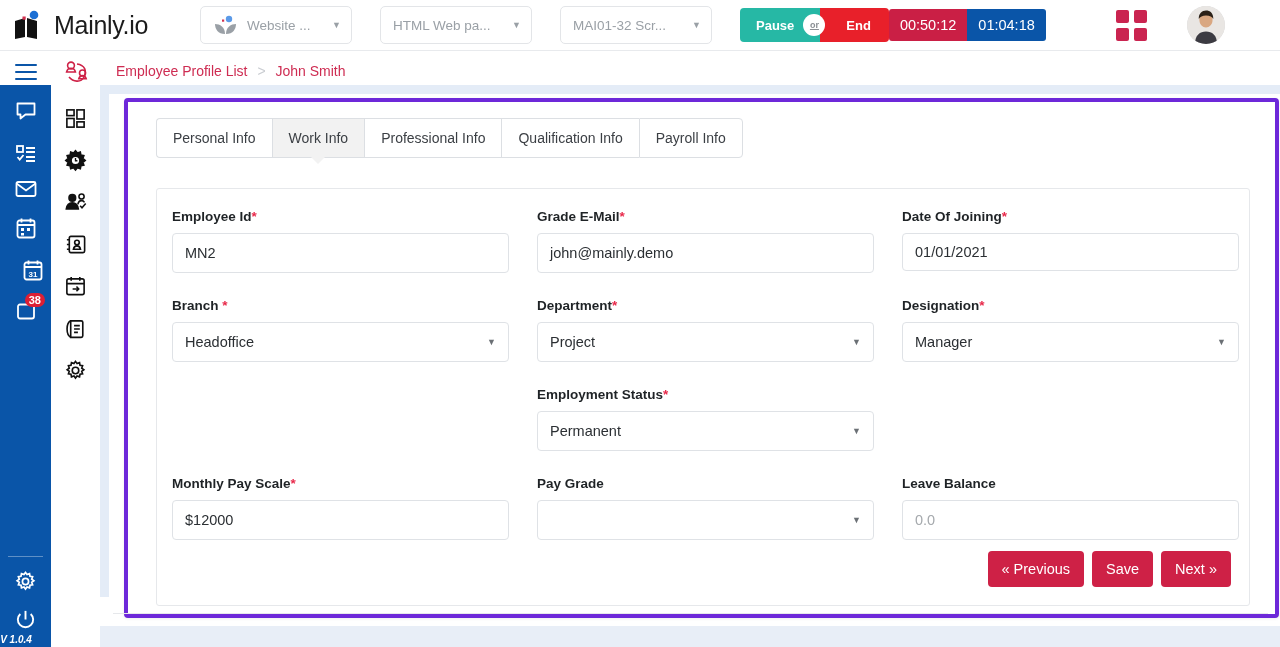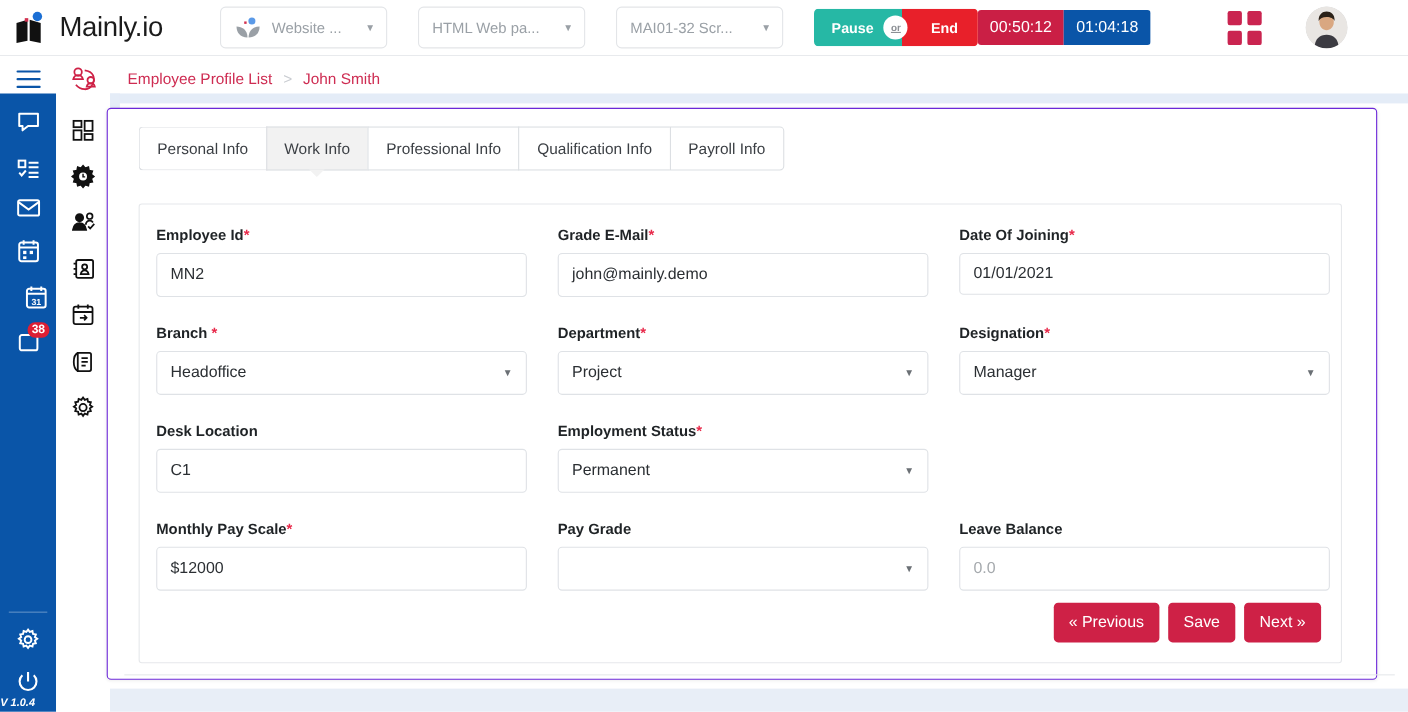--- a/index.html
+++ b/index.html
@@ -83,22 +83,22 @@
   
   .content-bg { position: absolute; left: 100px; top: 51px; width: 1180px; height: 596px; background: #fff; }
   .bluestrip { position: absolute; left: 100px; top: 85px; width: 9px; height: 512px; background: #e4ecf7; }
   .bluestrip-top { position: absolute; left: 100px; top: 85px; width: 1180px; height: 9px; background: #e4ecf7; }
 
   .crumb { position: absolute; left: 116px; top: 63px; font-size: 14px; }
   .crumb a { color: #ce2c52; text-decoration: none; }
   .crumb .sep { color: #c9ccd1; margin: 0 6px; }
 
   .panel {
-    position: absolute; left: 97px; top: 98px; width: 1155px; height: 520px;
-    background: #fff; border: 1px solid #6d28d9; border-radius: 4px;
+    position: absolute; left: 124px; top: 98px; width: 1155px; height: 520px;
+    background: #fff; border: 4px solid #6d28d9; border-radius: 4px;
     box-shadow: 0 1px 3px rgba(0,0,0,0.07);
   }
 
   
   .tabs { position: absolute; left: 28px; top: 16px; display: flex; }
   .tab {
     height: 40px; border: 1px solid #dcdfe3; border-right: none;
     background: #fff; color: #3b3f44; font-size: 14px;
     display: flex; align-items: center; padding: 0 16px; position: relative;
   }
@@ -397,24 +397,20 @@
     </div>
 
     <div class="fld" style="left:745px; top:109px; width:337px;">
       <div class="flabel"><span>Designation</span><span class="req">*</span></div>
       <div class="fselect">
         <span>Manager</span>
         <span class="dcaret">▼</span>
       </div>
     </div>
 
-    <div class="fld" style="left:15px; top:198px; width:337px;">
-      <div class="flabel">Desk Location</div>
-      <div class="finput">C1</div>
-    </div>
 
     <div class="fld" style="left:380px; top:198px; width:337px;">
       <div class="flabel"><span>Employment Status</span><span class="req">*</span></div>
       <div class="fselect">
         <span>Permanent</span>
         <span class="dcaret">▼</span>
       </div>
     </div>
 
     <div class="fld" style="left:15px; top:287px; width:337px;">

